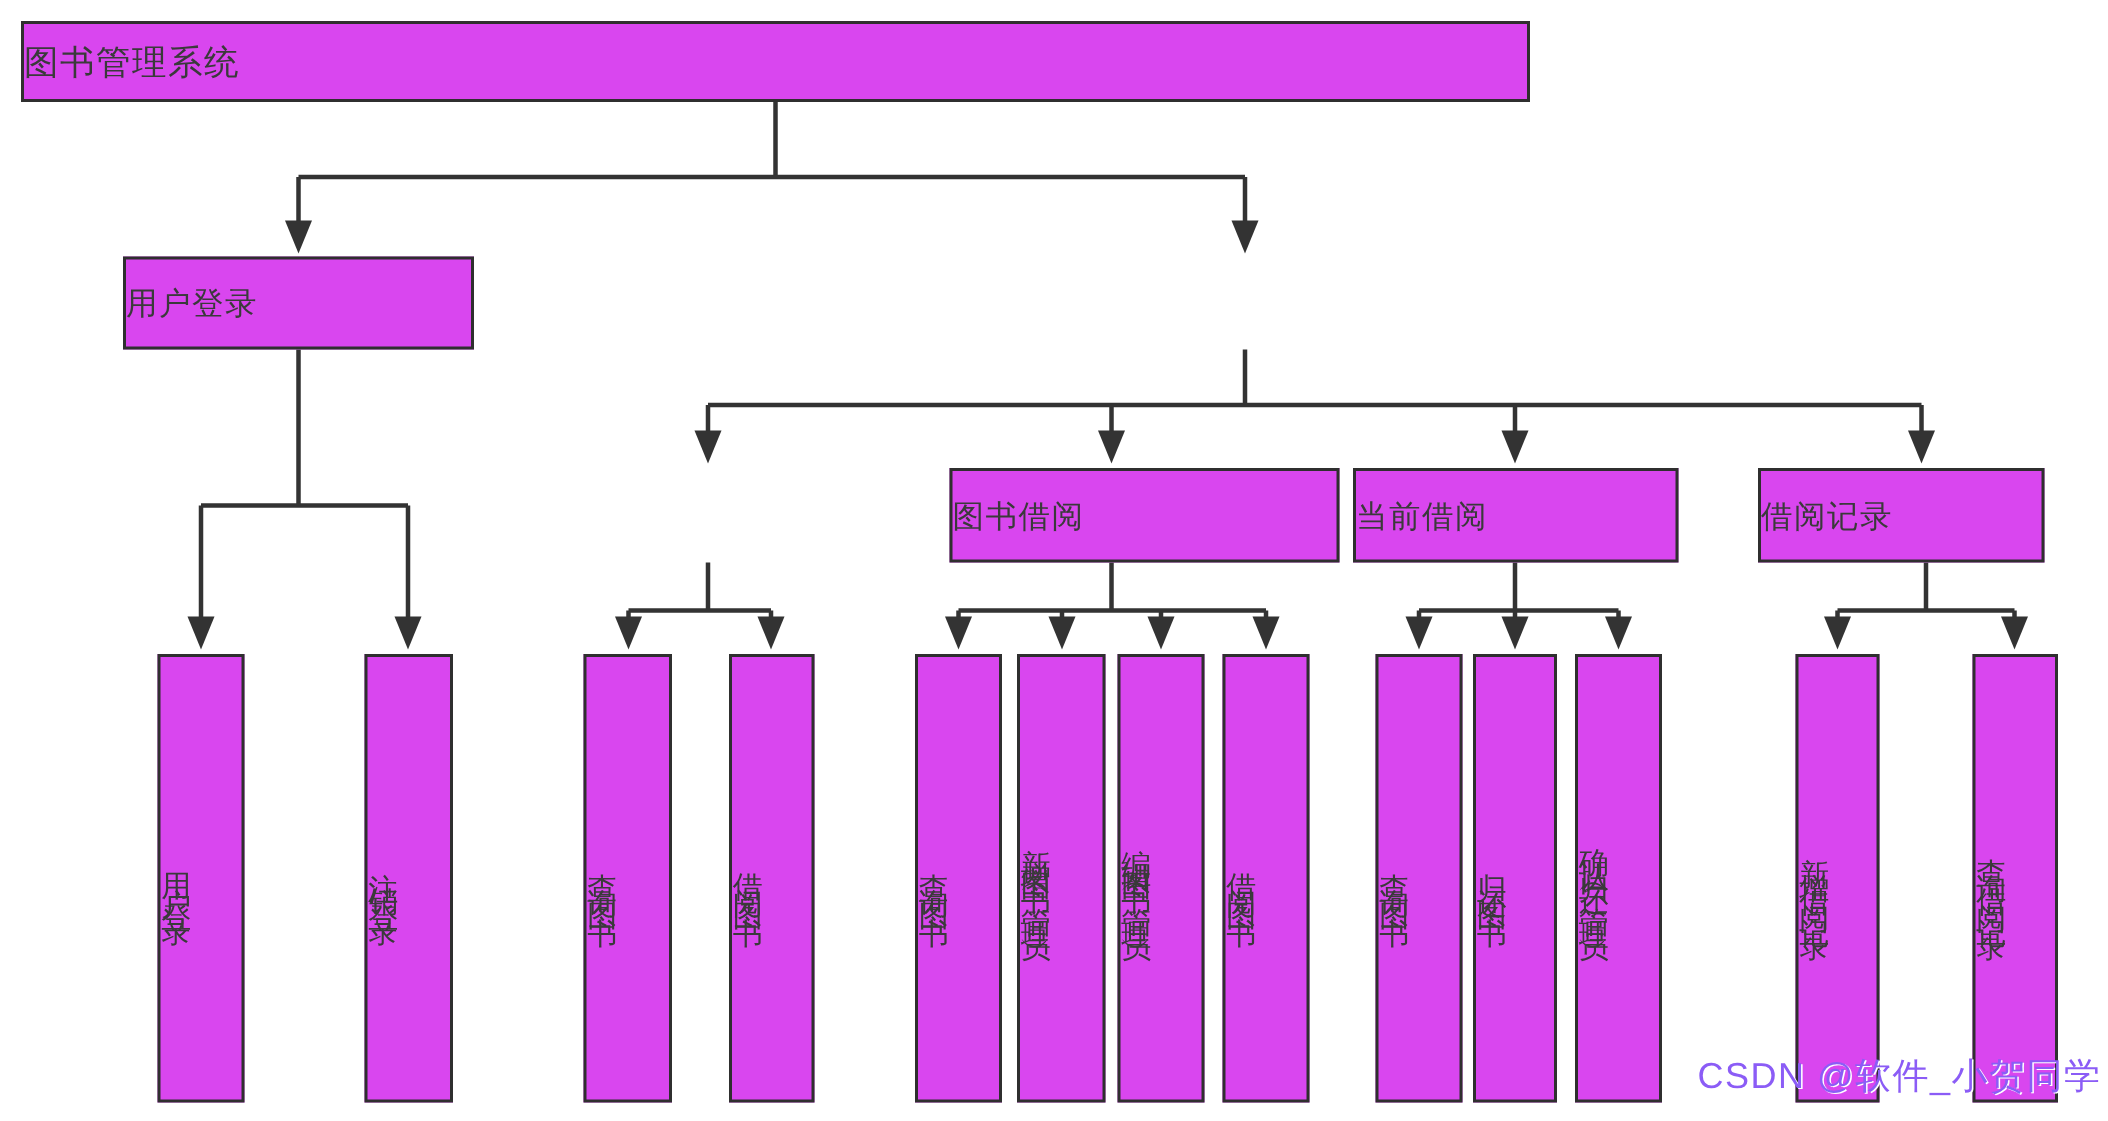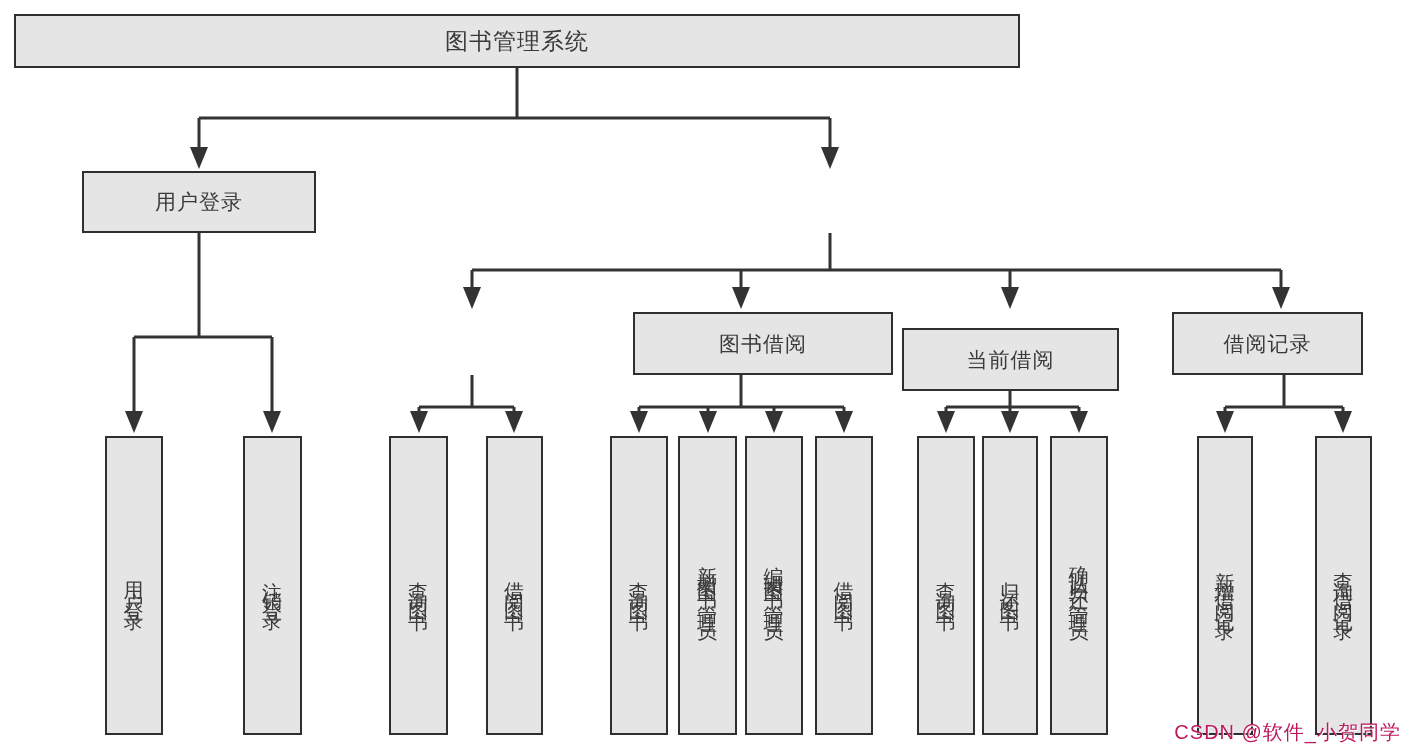--- a/index.html
+++ b/index.html
@@ -9,41 +9,41 @@
     background:#ffffff;
     overflow:hidden;
     font-family:"Liberation Sans","DejaVu Sans",sans-serif;
   }
   #connectors{position:absolute;left:0;top:0;width:1405px;height:747px;}
   #connectors .ln{stroke:#333333;stroke-width:3;fill:none;}
   #connectors polygon{fill:#333333;stroke:none;}
   .node{
     position:absolute;
     box-sizing:border-box;
-    background:#e5e5e5;
+    background:#d946ef;
     border:2px solid #2f2f2f;
-    display:flex;align-items:center;justify-content:center;
+    display:flex;align-items:center;
     color:#3a3a3a;
   }
   .hlabel{font-size:21px;letter-spacing:1px;white-space:nowrap;}
   .root-box .hlabel{font-size:23px;}
   .vlabel{
     writing-mode:vertical-rl;
     text-orientation:mixed;
     font-size:20px;
     line-height:1;
     letter-spacing:10px;
     white-space:nowrap;
   }
   .leaf.long .vlabel{letter-spacing:8px;}
   #watermark{
     position:absolute;
-    right:4px;bottom:1px;
-    font-size:20px;
-    color:#be185d;
+    right:4px;bottom:14px;
+    font-size:24px;
+    color:#8b5cf6;
     text-shadow:1px 1px 0 #ffffff;
     letter-spacing:1px;
     z-index:5;
   }
 </style>
 </head>
 <body>
 
 <div id="canvas">
 
@@ -89,21 +89,21 @@
     <span class="hlabel">图书管理系统</span>
   </div>
 
   <div class="node" style="left:82px;top:171px;width:234px;height:62px">
     <span class="hlabel">用户登录</span>
   </div>
 
   <div class="node" style="left:633px;top:312px;width:260px;height:63px">
     <span class="hlabel">图书借阅</span>
   </div>
-  <div class="node" style="left:902px;top:328px;width:217px;height:63px">
+  <div class="node" style="left:902px;top:312px;width:217px;height:63px">
     <span class="hlabel">当前借阅</span>
   </div>
   <div class="node" style="left:1172px;top:312px;width:191px;height:63px">
     <span class="hlabel">借阅记录</span>
   </div>
 
   <div class="node leaf" style="left:105px;top:436px;width:58px;height:299px">
     <span class="vlabel">用户登录</span>
   </div>
   <div class="node leaf" style="left:243px;top:436px;width:59px;height:299px">

